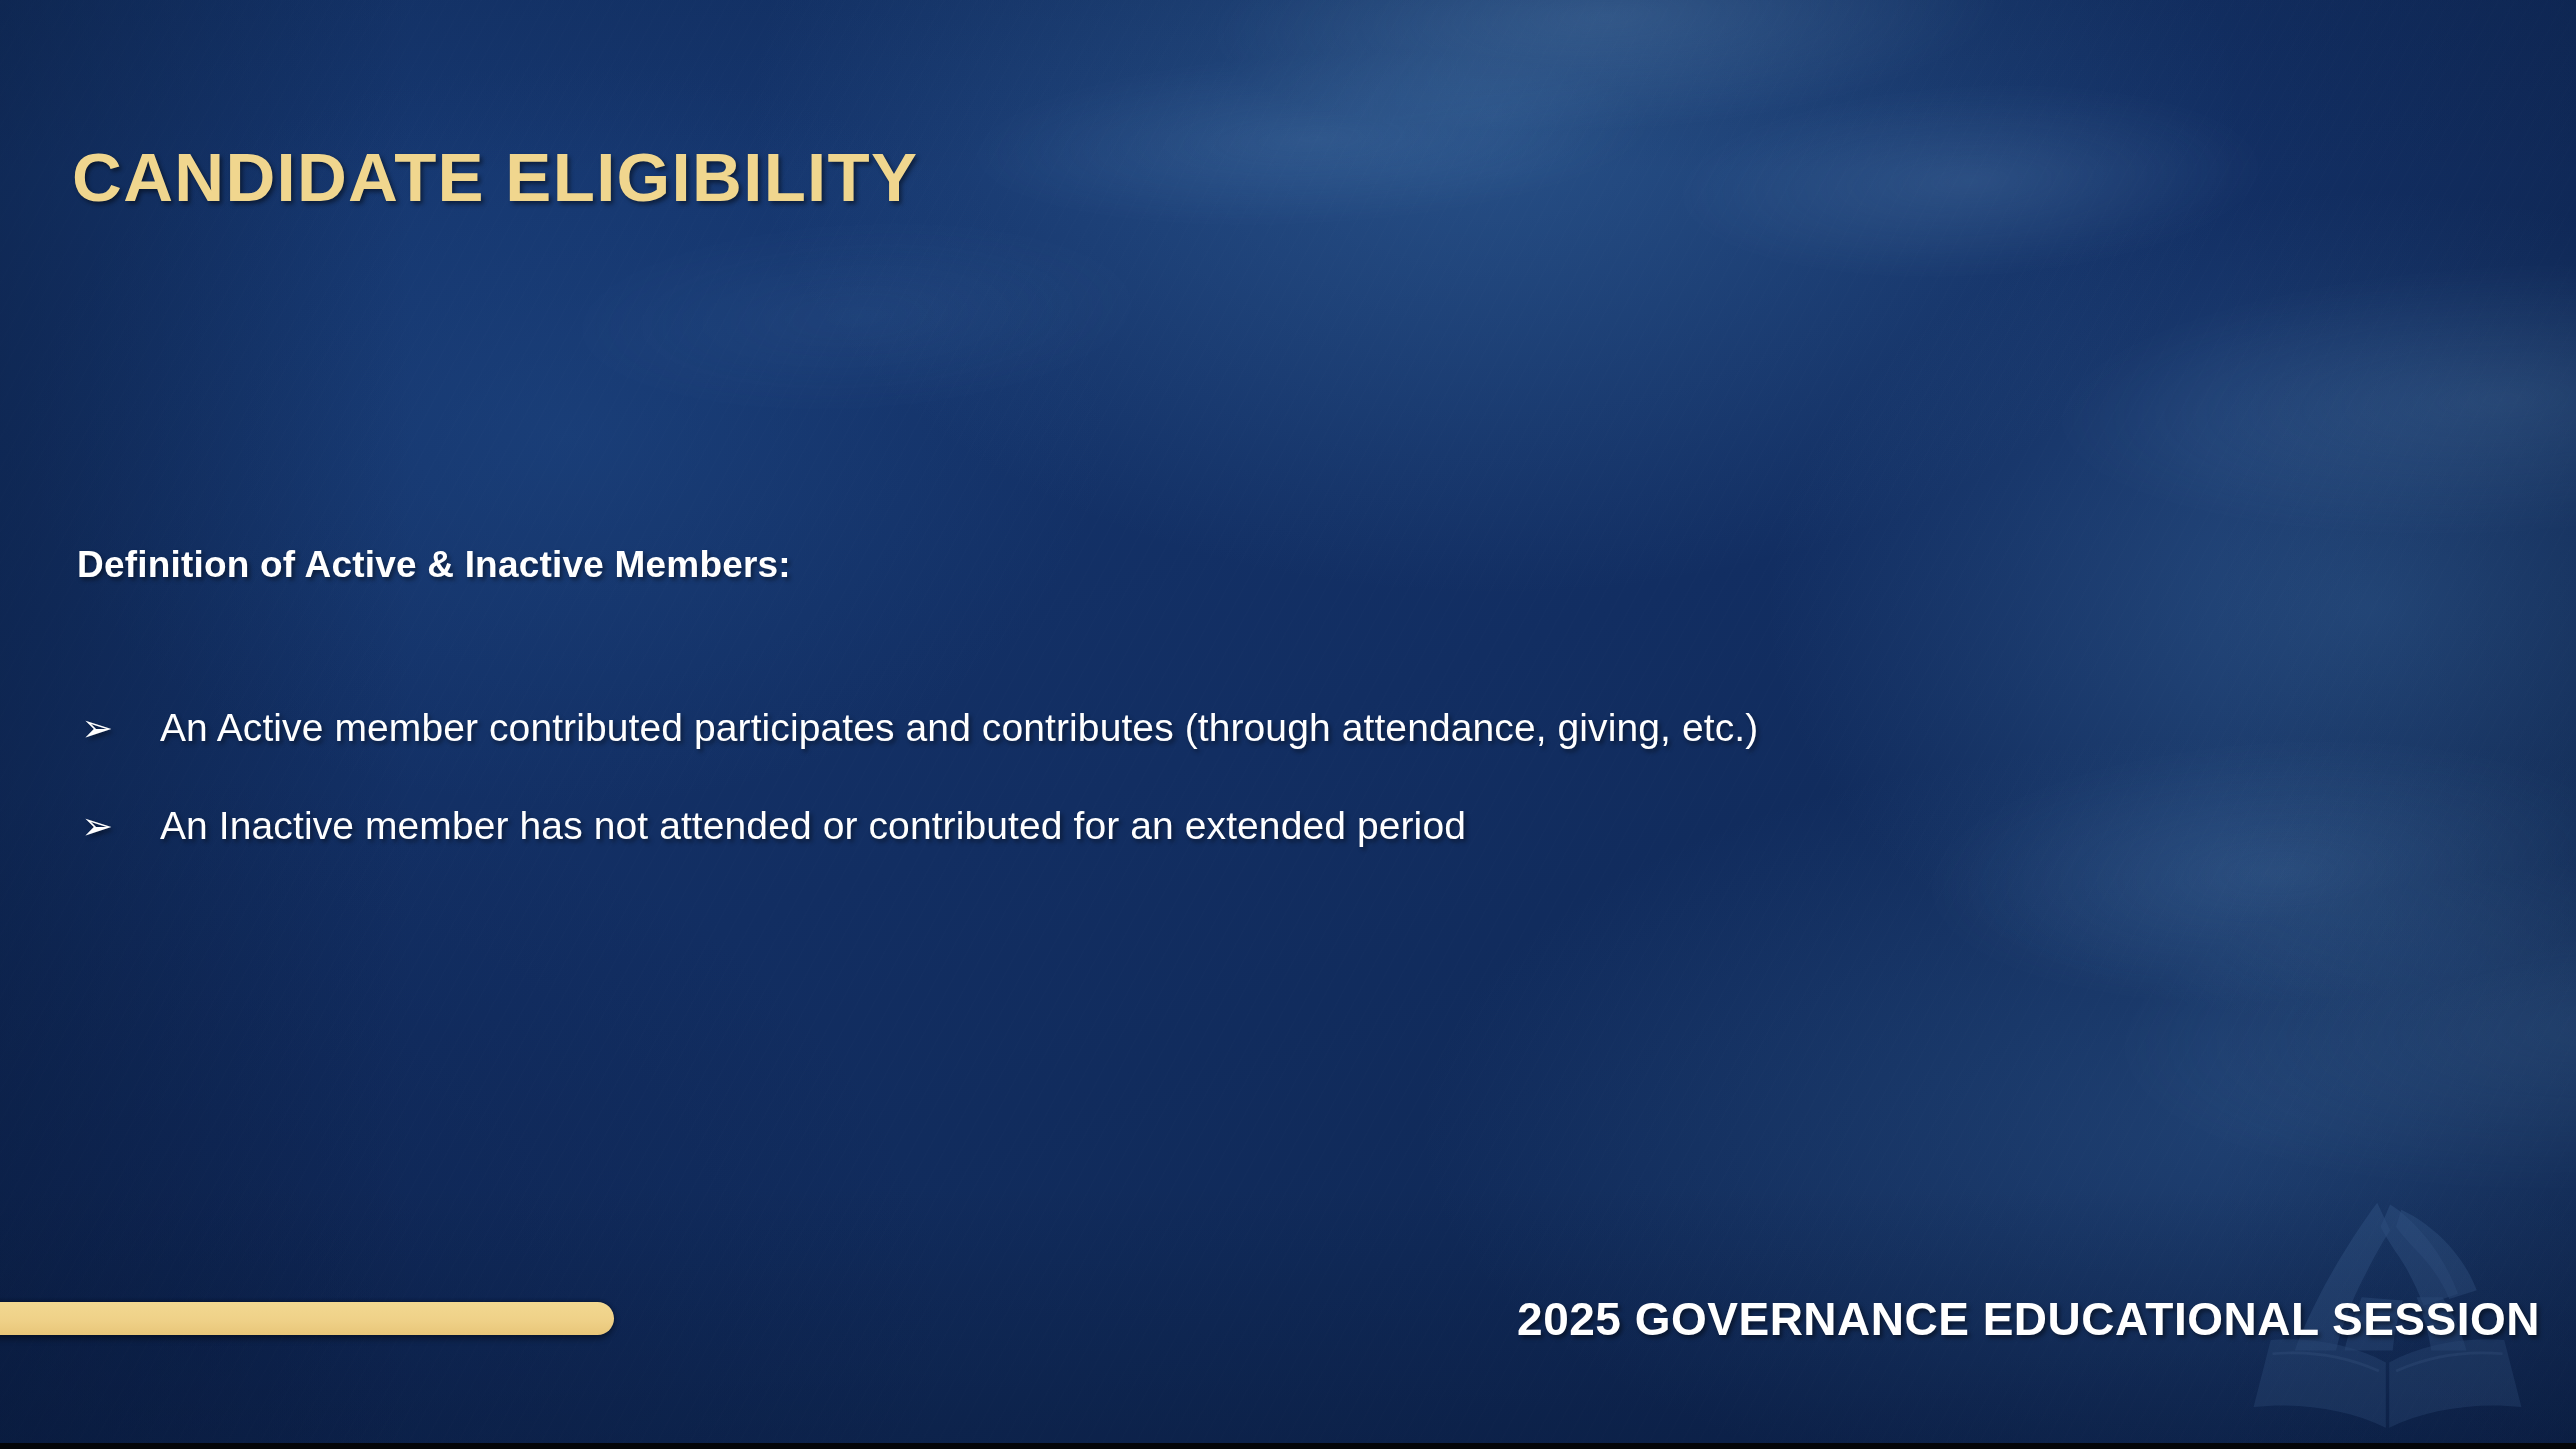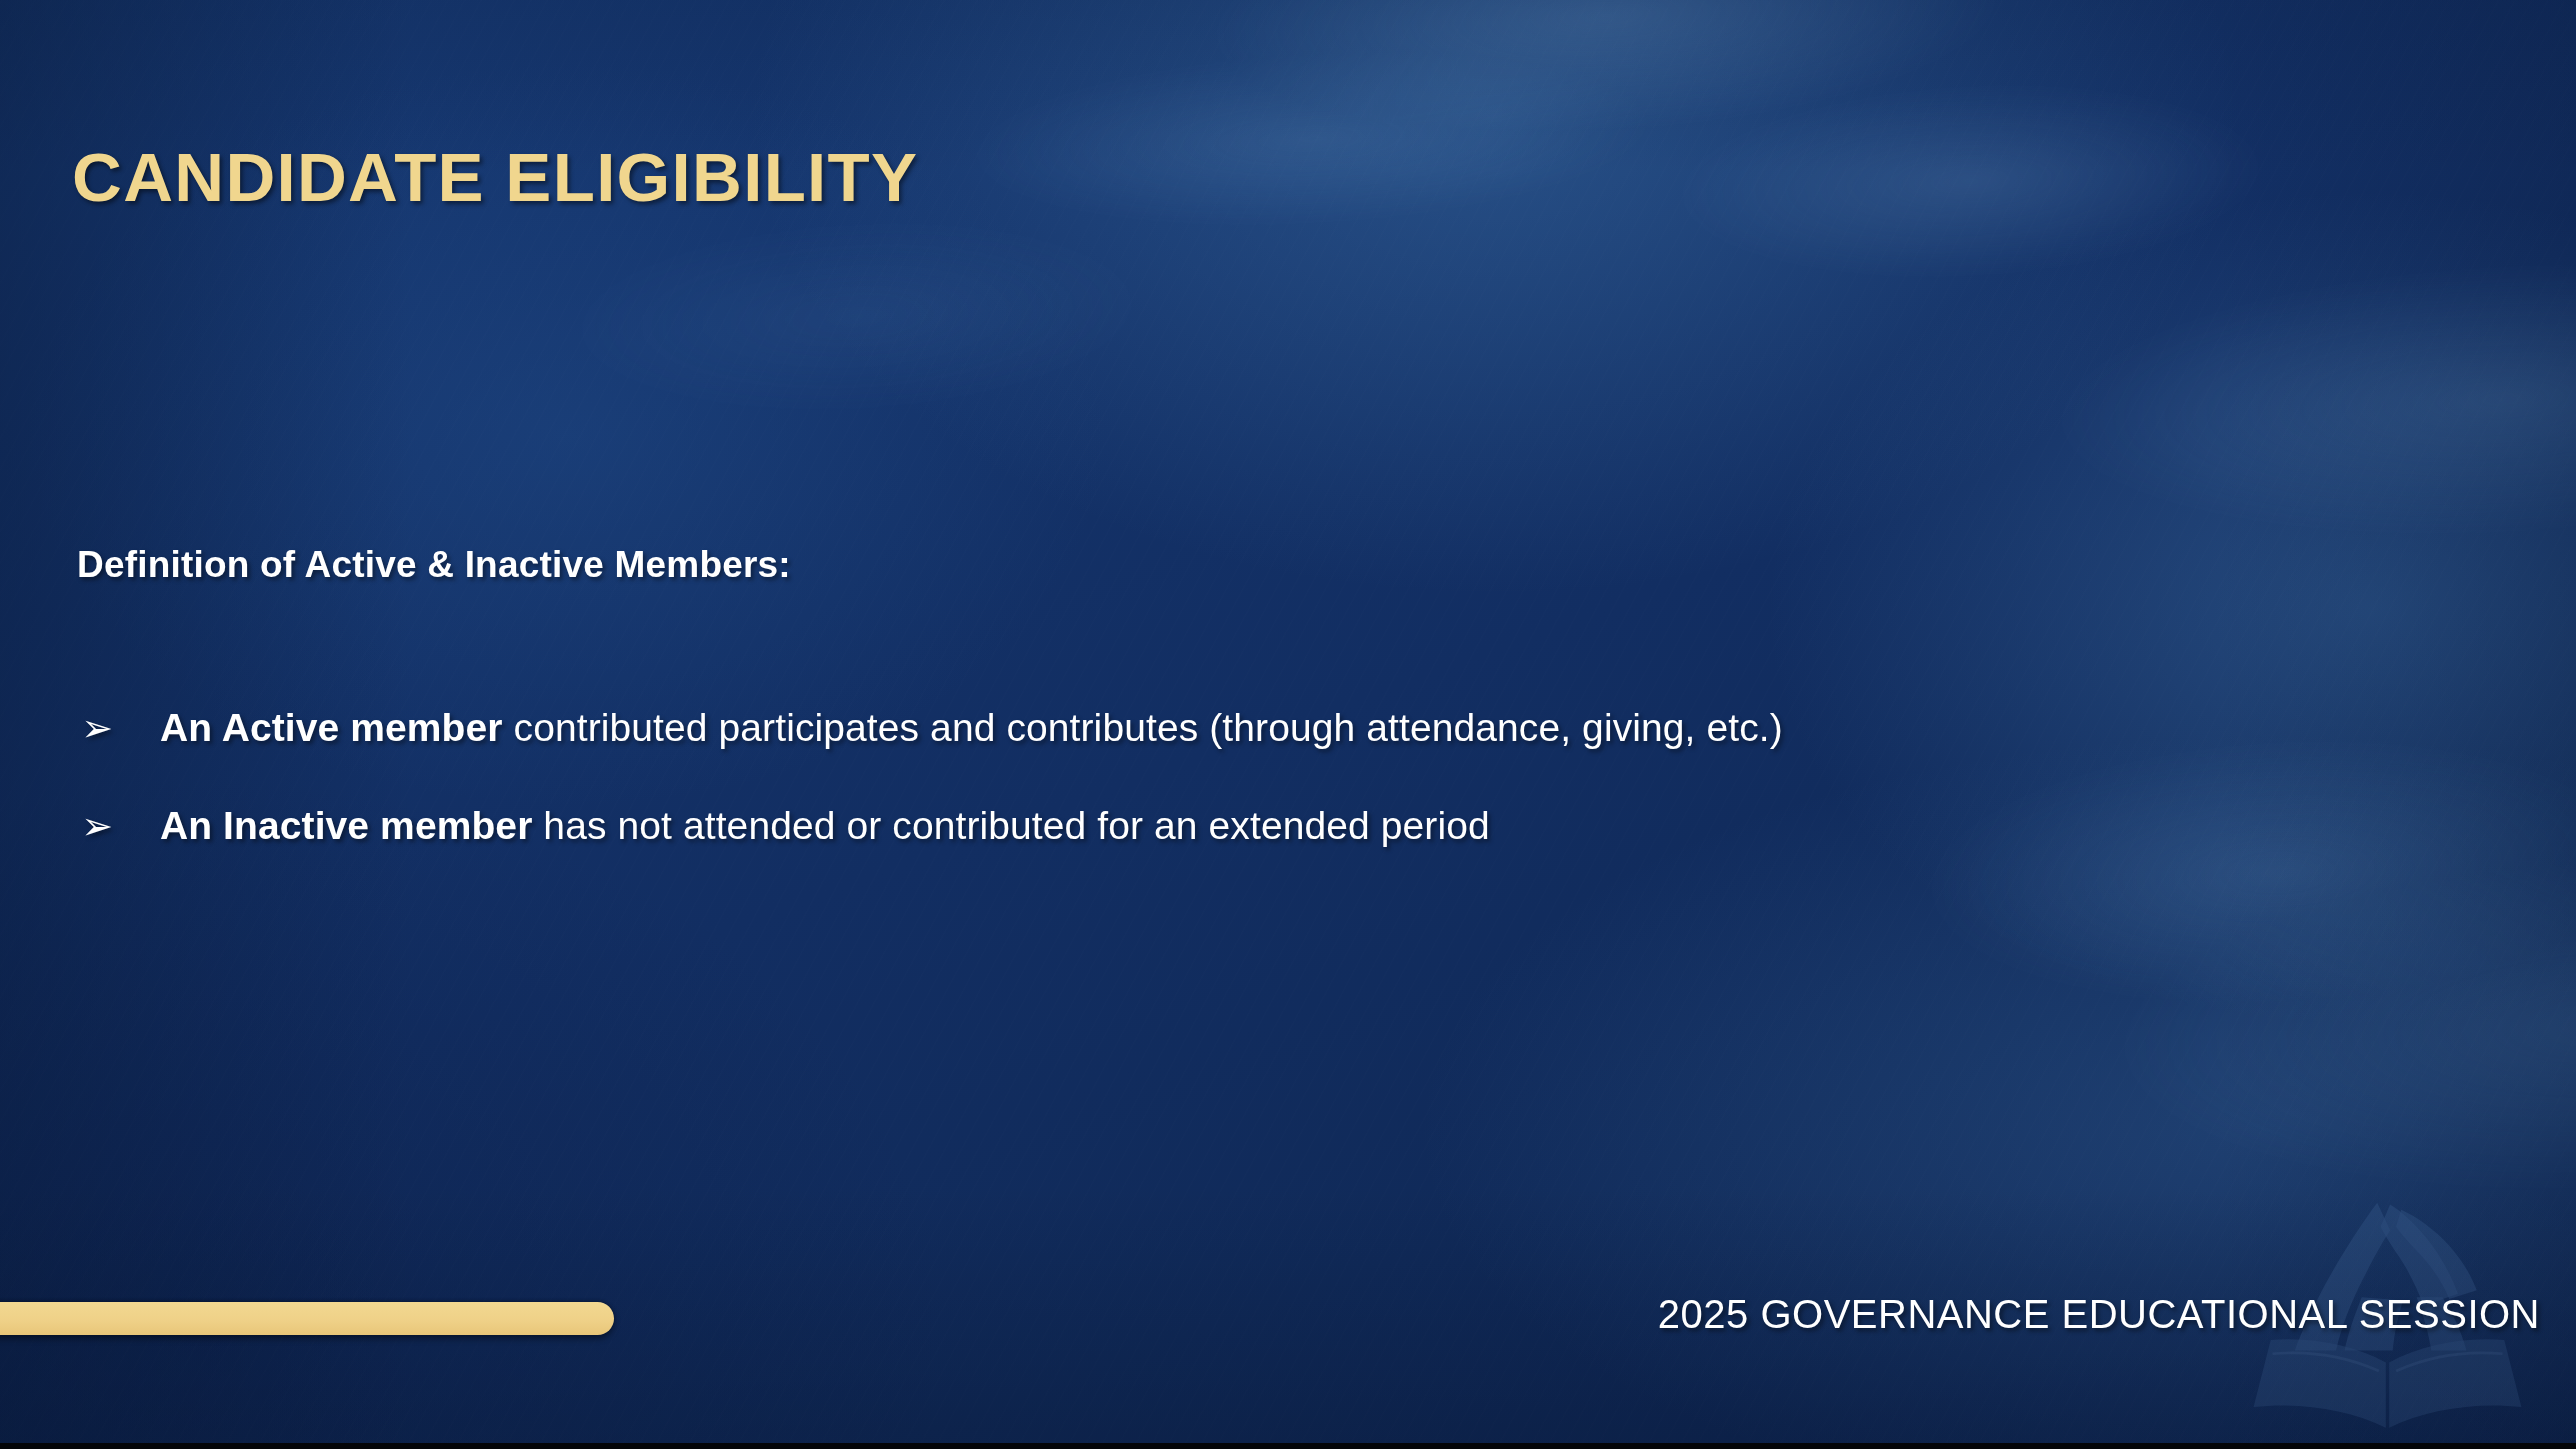--- a/index.html
+++ b/index.html
@@ -143,41 +143,41 @@
   .bullet:last-child { margin-bottom: 0; }
   .bullet-marker {
     position: absolute;
     left: 5.2px;
     top: 0.9px;
     font-size: 38px;
     line-height: 1.23;
     color: #FFFFFF;
     text-shadow: 2.6px 2.6px 4.3px rgba(0,0,0,0.42);
   }
-  .bullet b { font-weight: bold; text-align: center; }
+  .bullet b { font-weight: normal; text-align: center; }
 
   
   .accent-bar {
     position: absolute;
     left: -34px;
     top: 1302px;
     width: 648px;
     height: 33px;
     background: linear-gradient(180deg, #F2D891 0%, #EFD188 55%, #E8C679 100%);
     border-radius: 0 19px 19px 0;
     box-shadow: 0 3.4px 6px rgba(0,0,0,0.45), 0 -1.7px 3.4px rgba(0,0,0,0.22);
   }
 
   
   .footer-text {
     position: absolute;
     right: 36px;
     top: 1292px;
-    font-size: 40px;
-    font-weight: normal;
+    font-size: 46px;
+    font-weight: bold;
     letter-spacing: 0.5px;
     color: #FFFFFF;
     text-shadow: 2.6px 2.6px 4.3px rgba(0,0,0,0.45);
     white-space: nowrap;
     margin-left: 32px;
   }
 </style>
 </head>
 <body>
 

